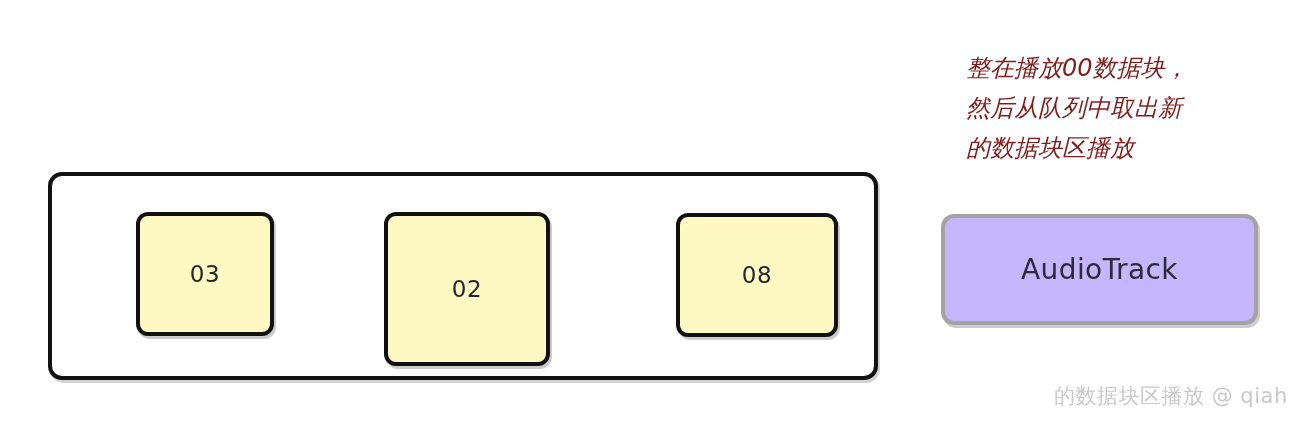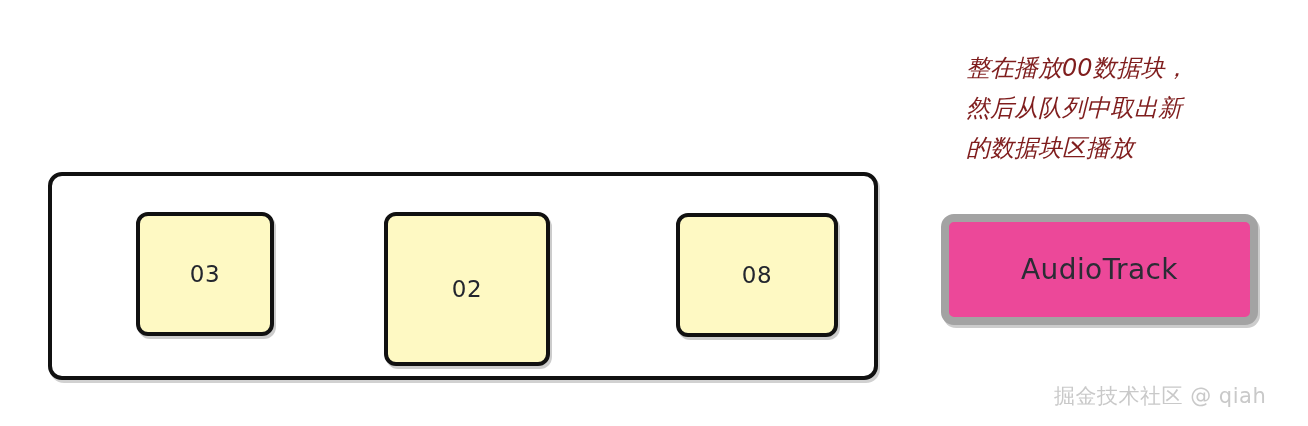--- a/index.html
+++ b/index.html
@@ -56,23 +56,23 @@
   #block-01 { left: 624px; top: 37px; width: 162px; height: 124px; }
 
   
   #audiotrack-box {
     position: absolute;
     left: 941px;
     top: 214px;
     width: 317px;
     height: 111px;
     box-sizing: border-box;
-    border: 8px solid #a3a3a3;
+    border: 4px solid #a3a3a3;
     border-radius: 13px;
-    background: #ec4899;
+    background: #c4b5fd;
     display: flex;
     align-items: center;
     justify-content: center;
     box-shadow: 2px 3px 0 rgba(0,0,0,0.20);
   }
   #audiotrack-box .block-label {
     font-size: 28px;
     letter-spacing: 0.4px;
     color: #2a2d35;
   }
@@ -128,13 +128,13 @@
 <div id="audiotrack-box">
   <span class="block-label">AudioTrack</span>
 </div>
 
 <div id="annotation">
   <div class="ann-line">整在播放00数据块，</div>
   <div class="ann-line">然后从队列中取出新</div>
   <div class="ann-line">的数据块区播放</div>
 </div>
 
-<div id="watermark">掘金技术社区 @ qiah</div>
+<div id="watermark">的数据块区播放 @ qiah</div>
 
 </body></html>

